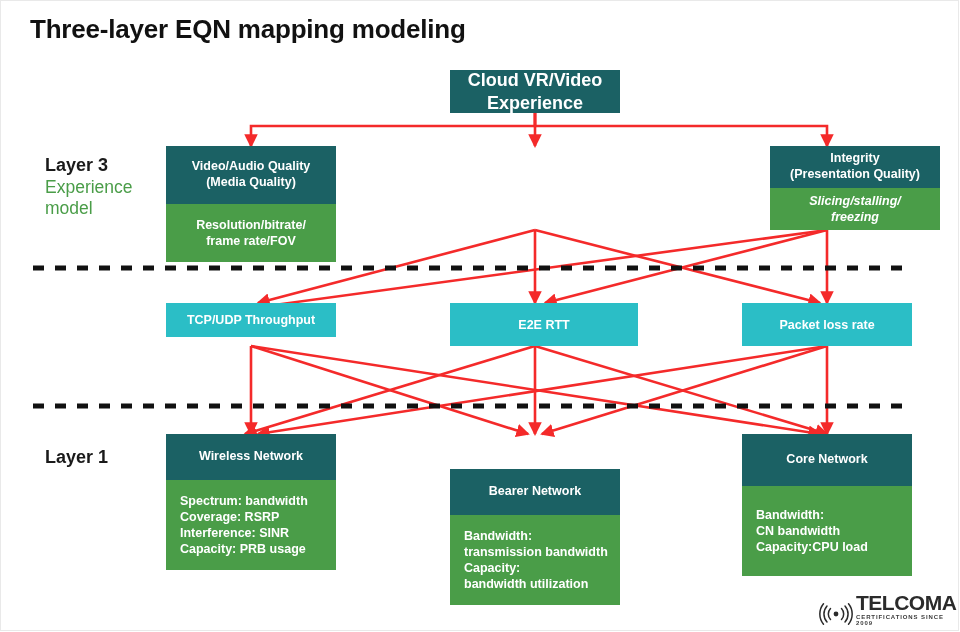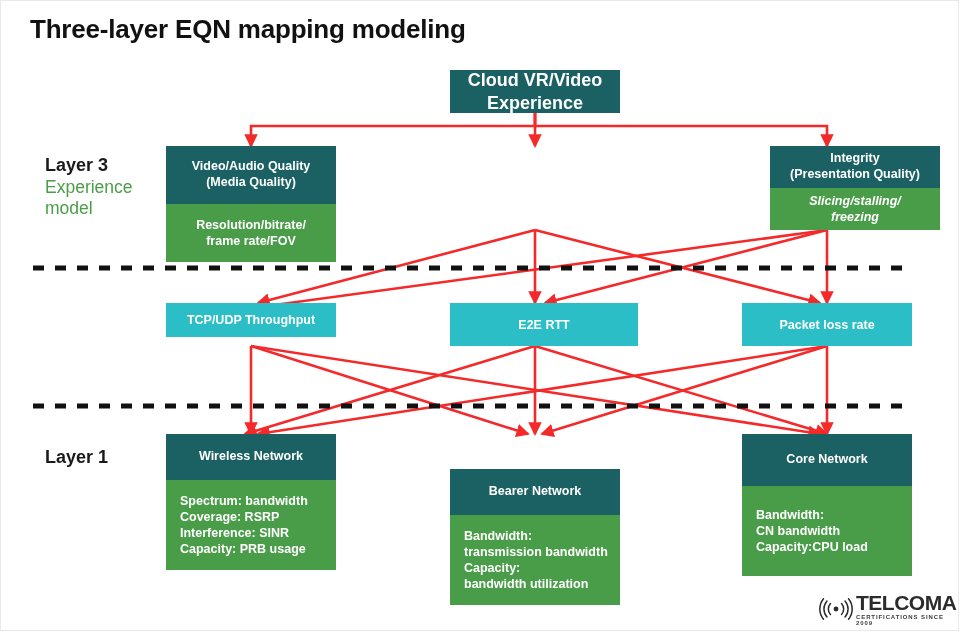--- a/index.html
+++ b/index.html
@@ -51,21 +51,21 @@
     background:#2bbec6;color:#ffffff;font-size:12.5px;font-weight:700;
     display:flex;align-items:center;justify-content:center;text-align:center;
   }
 
   .pre{white-space:pre-line;}
 
   
   #wires{position:absolute;left:0;top:0;width:960px;height:632px;pointer-events:none;}
 
   
-  #logo{position:absolute;left:818px;top:592px;width:132px;height:34px;display:flex;align-items:center;}
+  #logo{position:absolute;left:818px;top:592px;width:132px;height:34px;display:flex;align-items:flex-end;}
   #logo .wave{flex:0 0 auto;margin-right:2px;}
   #logo .wordmark{display:flex;flex-direction:column;line-height:1;}
   #logo .brand{font-size:21px;font-weight:700;color:#2b2b2b;letter-spacing:-0.5px;}
   #logo .tag{font-size:6px;font-weight:700;color:#3a3a3a;letter-spacing:0.9px;margin-top:1px;}
 </style>
 </head>
 <body>
 
 <div id="canvas">
 

